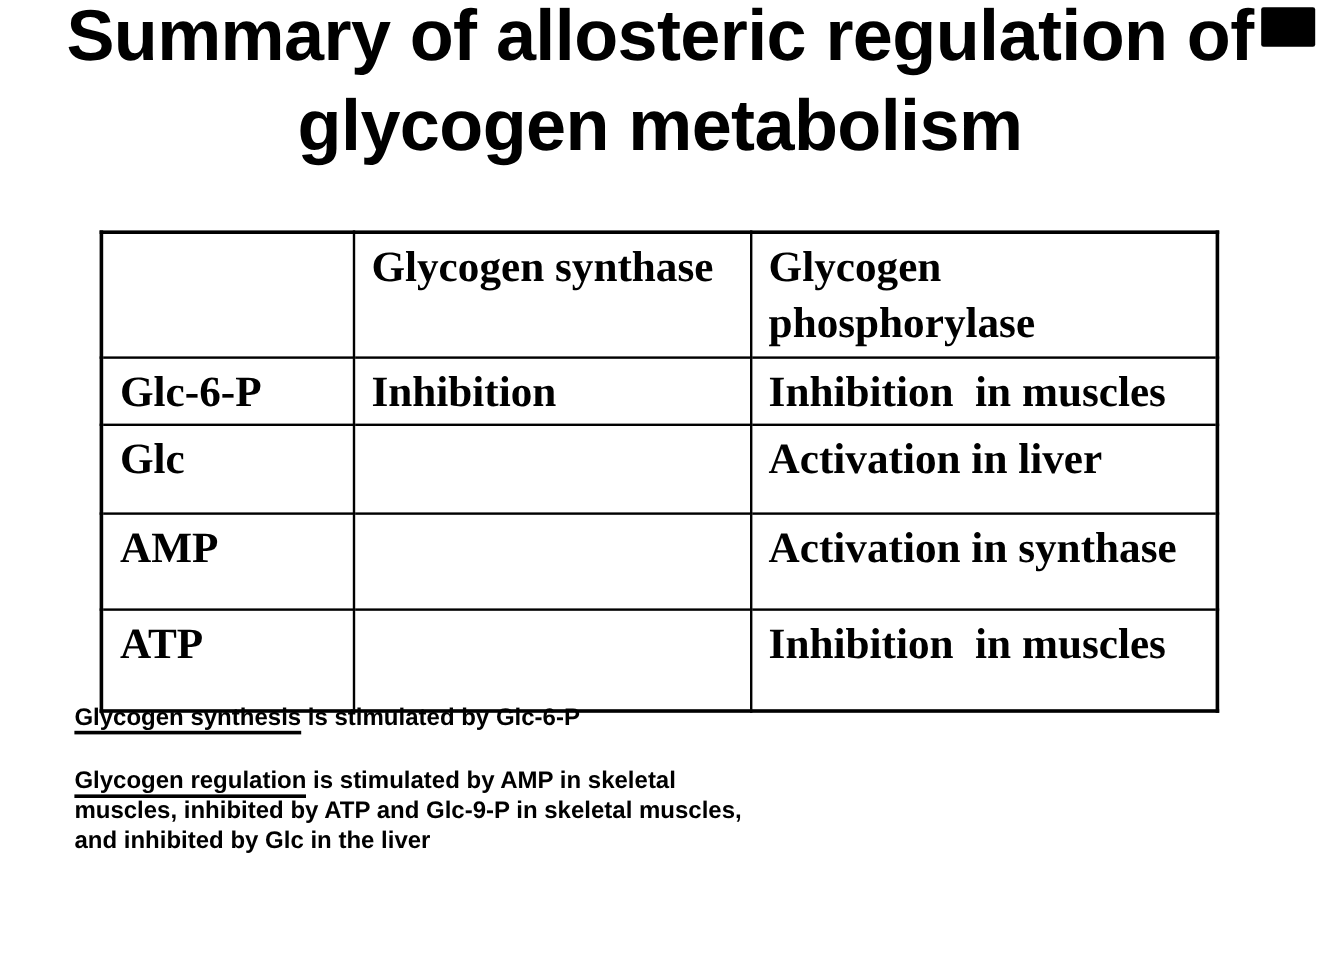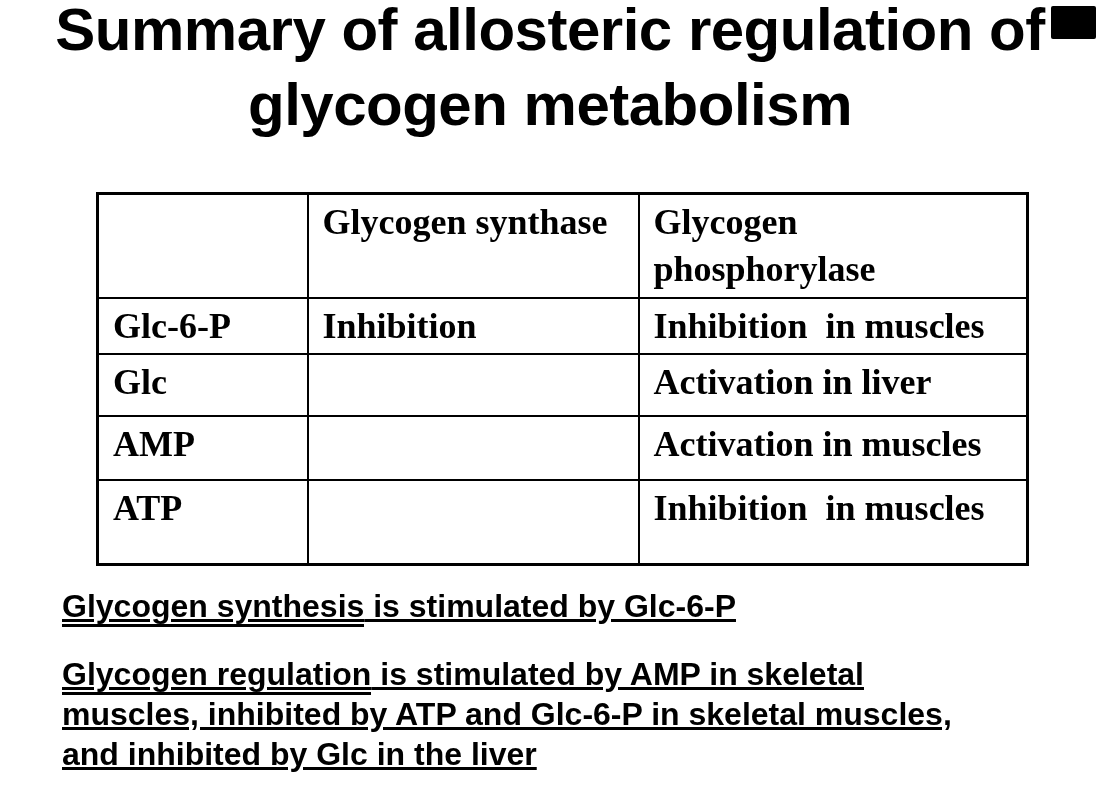--- a/index.html
+++ b/index.html
@@ -36,21 +36,21 @@
     top: 6px;
     width: 45px;
     height: 33px;
     background: #000000;
     border-radius: 2px;
   }
 
   
   .reg-table {
     position: absolute;
-    left: 96px;
+    left: 83px;
     top: 192px;
     width: 930px;
     border-collapse: collapse;
     table-layout: fixed;
     border: 3px solid #000000;
   }
   .reg-table th, .reg-table td {
     border: 2px solid #000000;
     font-family: "Liberation Serif", serif;
     font-weight: bold;
@@ -60,34 +60,33 @@
     vertical-align: top;
     padding: 4px 8px 4px 14px;
     white-space: pre-wrap;
     overflow: hidden;
   }
   .col-substrate  { width: 210px; }
   .col-synthase   { width: 331px; }
   .col-phosph     { width: 389px; }
   .row-header { height: 104px; }
   .row-1 { height: 44px; }
-  .row-2 { height: 62px; }
-  .row-3 { height: 64px; }
+  .row-2 { height: 74px; }
+  .row-3 { height: 80px; }
   .row-4 { height: 84px; }
 
   
   .notes {
     position: absolute;
     left: 62px;
     top: 586px;
     width: 1010px;
-    font-size: 32px;
+    font-size: 20px;
     font-weight: bold;
     line-height: 1.25;
-    text-decoration: underline;
   }
   .note-para {
     margin: 0 0 28px 0;
     white-space: pre-line;
   }
   .note-lead {
     border-bottom: 3px solid #000000;
   }
 </style>
 </head>
@@ -119,28 +118,28 @@
       <td>Inhibition  in muscles</td>
     </tr>
     <tr class="row-2">
       <td>Glc</td>
       <td></td>
       <td>Activation in liver</td>
     </tr>
     <tr class="row-3">
       <td>AMP</td>
       <td></td>
-      <td>Activation in muscles</td>
+      <td>Activation in synthase</td>
     </tr>
     <tr class="row-4">
       <td>ATP</td>
       <td></td>
       <td>Inhibition  in muscles</td>
     </tr>
   </tbody>
 </table>
 
 <div class="notes">
   <p class="note-para"><span class="note-lead">Glycogen synthesis</span><span> is stimulated by Glc-6-P</span></p>
   <p class="note-para"><span class="note-lead">Glycogen regulation</span><span> is stimulated by AMP in skeletal
-muscles, inhibited by ATP and Glc-6-P in skeletal muscles,
+muscles, inhibited by ATP and Glc-9-P in skeletal muscles,
 and inhibited by Glc in the liver</span></p>
 </div>
 
 </body></html>

